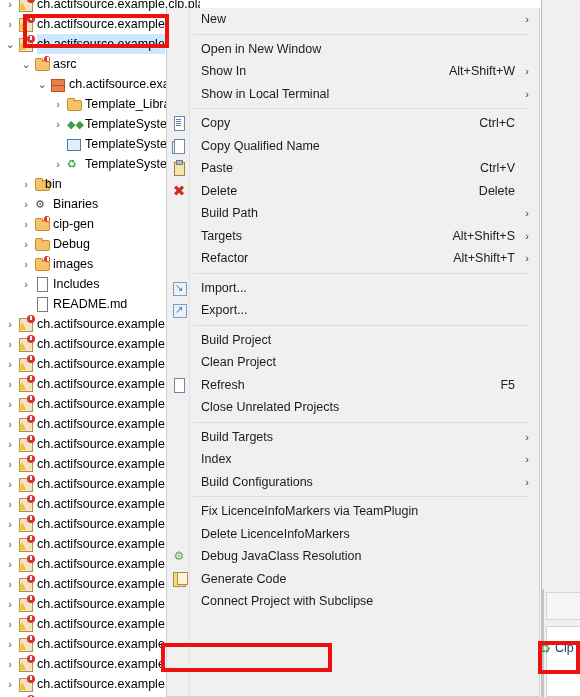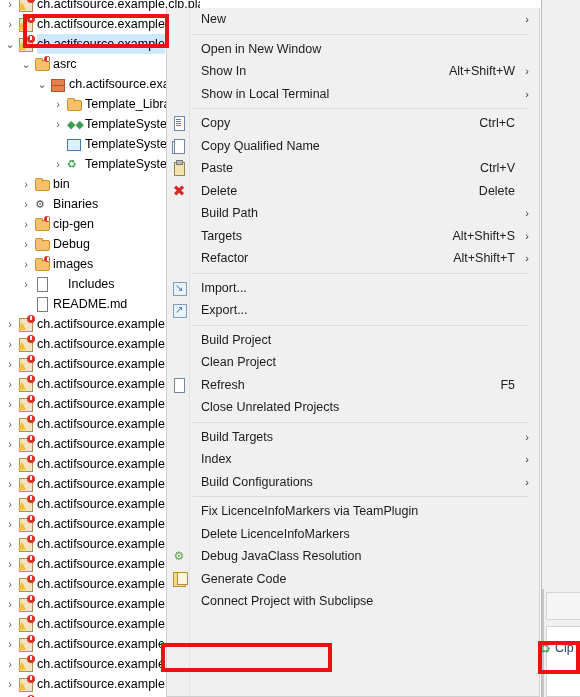--- a/index.html
+++ b/index.html
@@ -201,21 +201,21 @@
       </span>
       <span class="lbl" style="left: 85px;">TemplateSystem</span>
     </div>
     <div class="row" style="position: absolute; left: 0px; top: 174px; width: 200px;">
       <span class="arrow" style="left: 20px;">›</span>
       <span class="ic" style="left: 34px;">
         <span class="ico">
           <span class="folder"></span>
         </span>
       </span>
-      <span class="lbl" style="left: 53px;">bin</span>
+      <span class="lbl" style="left: 45px;">bin</span>
     </div>
     <div class="row" style="position: absolute; left: 0px; top: 194px; width: 200px;">
       <span class="arrow" style="left: 20px;">›</span>
       <span class="ic" style="left: 34px;">
         <span class="ico">
           <span class="gear">⚙</span>
         </span>
       </span>
       <span class="lbl" style="left: 53px; text-align: center;">Binaries</span>
     </div>
@@ -248,21 +248,21 @@
       </span>
       <span class="lbl" style="left: 53px;">images</span>
     </div>
     <div class="row" style="position: absolute; left: 0px; top: 274px; width: 200px;">
       <span class="arrow" style="left: 20px;">›</span>
       <span class="ic" style="left: 34px;">
         <span class="ico">
           <span class="doc"></span>
         </span>
       </span>
-      <span class="lbl" style="left: 68px;">Includes</span>
+      <span class="lbl" style="left: 53px;">Includes</span>
     </div>
     <div class="row" style="position: absolute; left: 0px; top: 294px; width: 200px;">
       <span class="arrow" style="left: 20px;"></span>
       <span class="ic" style="left: 34px;">
         <span class="ico">
           <span class="doc"></span>
         </span>
       </span>
       <span class="lbl" style="left: 53px;">README.md</span>
     </div>

